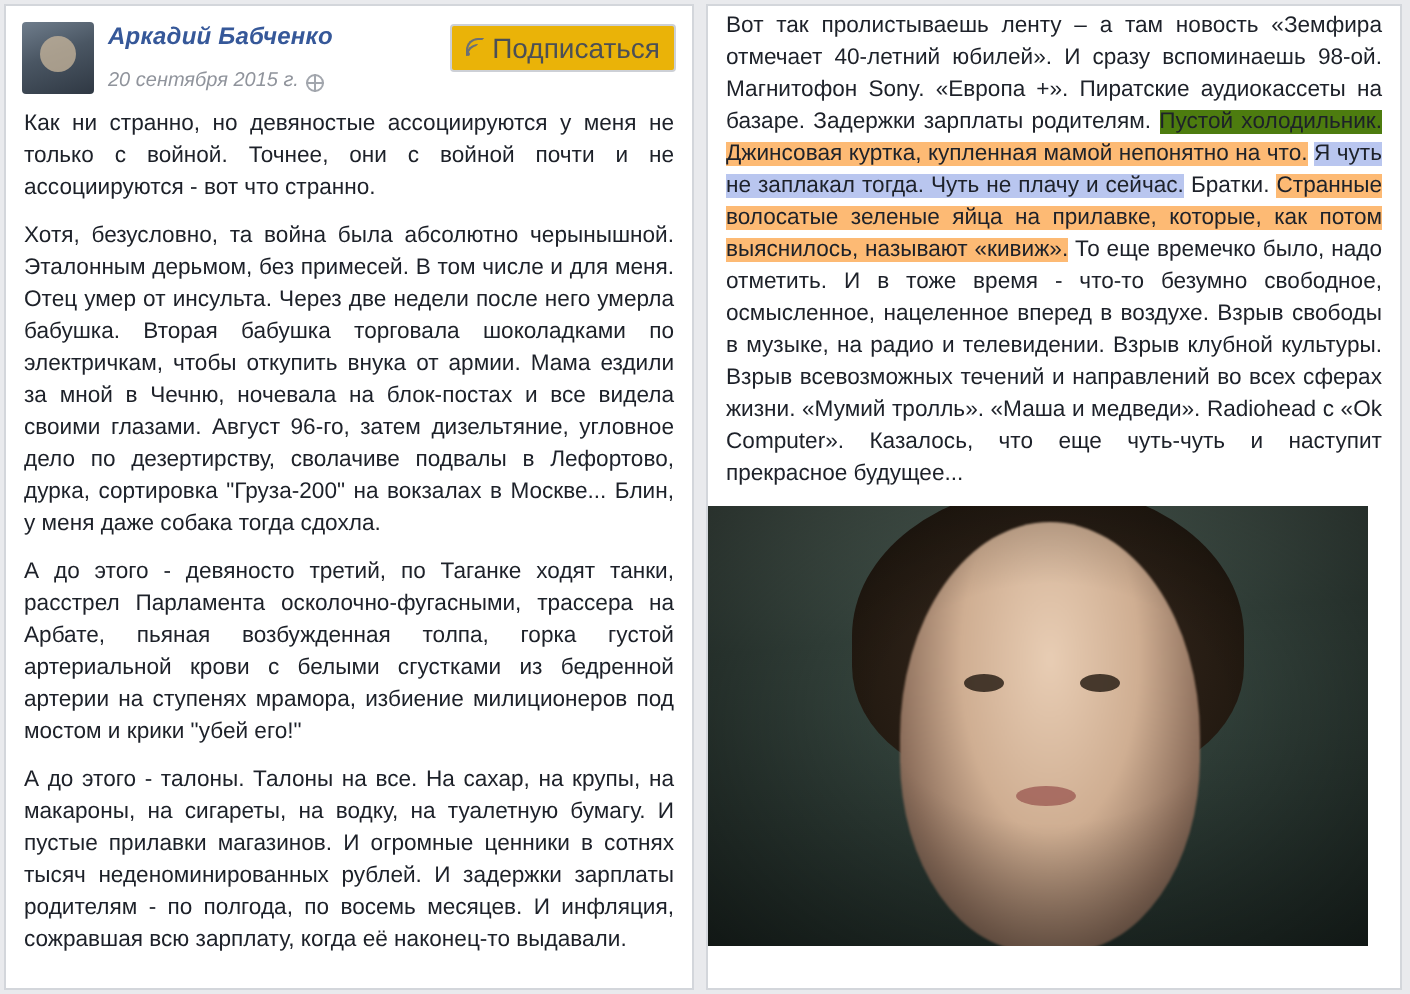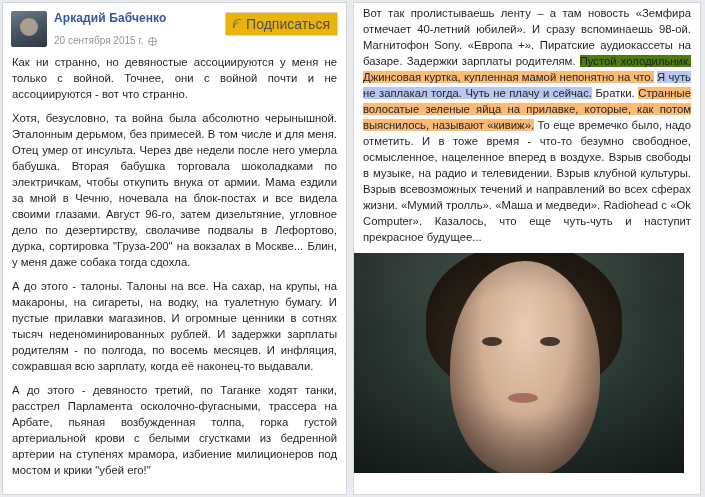--- a/index.html
+++ b/index.html
@@ -83,20 +83,21 @@
     width: 22px;
     height: 22px;
     border-radius: 50% 50% 40% 40%;
     background: #cbb9a4;
     opacity: .8;
   }
   .header-text {
     margin-left: 7px;
     flex: 1 1 auto;
     line-height: 1.25;
+    font-style: italic;
   }
   .author {
     font-size: 12px;
     font-weight: bold;
     color: #365899;
     letter-spacing: .1px;
   }
   .meta {
     margin-top: 9px;
     font-size: 10px;
@@ -281,22 +282,22 @@
         <span class="rss-icon">
             <span></span>
           </span>
         <span>Подписаться</span>
       </div>
     </div>
 
     <div class="body">
       <p>Как ни странно, но девяностые ассоциируются у меня не только с войной. Точнее, они с войной почти и не ассоциируются - вот что странно.</p>
       <p>Хотя, безусловно, та война была абсолютно черынышной. Эталонным дерьмом, без примесей. В том числе и для меня. Отец умер от инсульта. Через две недели после него умерла бабушка. Вторая бабушка торговала шоколадками по электричкам, чтобы откупить внука от армии. Мама ездили за мной в Чечню, ночевала на блок-постах и все видела своими глазами. Август 96-го, затем дизельтяние, угловное дело по дезертирству, сволачиве подвалы в Лефортово, дурка, сортировка "Груза-200" на вокзалах в Москве... Блин, у меня даже собака тогда сдохла.</p>
+      <p>А до этого - девяносто третий, по Таганке ходят танки, расстрел Парламента осколочно-фугасными, трассера на Арбате, пьяная возбужденная толпа, горка густой артериальной крови с белыми сгустками из бедренной артерии на ступенях мрамора, избиение милиционеров под мостом и крики "убей его!"</p>
       <p>А до этого - талоны. Талоны на все. На сахар, на крупы, на макароны, на сигареты, на водку, на туалетную бумагу. И пустые прилавки магазинов. И огромные ценники в сотнях тысяч неденоминированных рублей. И задержки зарплаты родителям - по полгода, по восемь месяцев. И инфляция, сожравшая всю зарплату, когда её наконец-то выдавали.</p>
-      <p>А до этого - девяносто третий, по Таганке ходят танки, расстрел Парламента осколочно-фугасными, трассера на Арбате, пьяная возбужденная толпа, горка густой артериальной крови с белыми сгустками из бедренной артерии на ступенях мрамора, избиение милиционеров под мостом и крики "убей его!"</p>
       <p>И какие-то <span class="hl-pink">странные зеленые волосатые яйца на вонючих загаженных</span> спонтанных рынках у метро по шесть рублей за штуку. Столько стоил доллар тогда - шесть рублей. Только . А попробовал их вообще только в девяностых уже, наверное.</p>
 
     </div>
     <div class="bottom-fade"></div>
   </div>
 
   <div class="post post-right">
 
     <div class="body">
       <p>Вот так пролистываешь ленту – а там новость «Земфира отмечает 40-летний юбилей». И сразу вспоминаешь 98-ой. Магнитофон Sony. «Европа +». Пиратские аудиокассеты на базаре. Задержки зарплаты родителям. <span class="hl-green">Пустой холодильник.</span> <span class="hl-pink">Джинсовая куртка, купленная мамой непонятно на что.</span> <span class="hl-blue">Я чуть не заплакал тогда. Чуть не плачу и сейчас.</span> Братки. <span class="hl-pink">Странные волосатые зеленые яйца на прилавке, которые, как потом выяснилось, называют «кивиж».</span> То еще времечко было, надо отметить. И в тоже время - что-то безумно свободное, осмысленное, нацеленное вперед в воздухе. Взрыв свободы в музыке, на радио и телевидении. Взрыв клубной культуры. Взрыв всевозможных течений и направлений во всех сферах жизни. «Мумий тролль». «Маша и медведи». Radiohead с «Ok Computer». Казалось, что еще чуть-чуть и наступит прекрасное будущее...</p>

